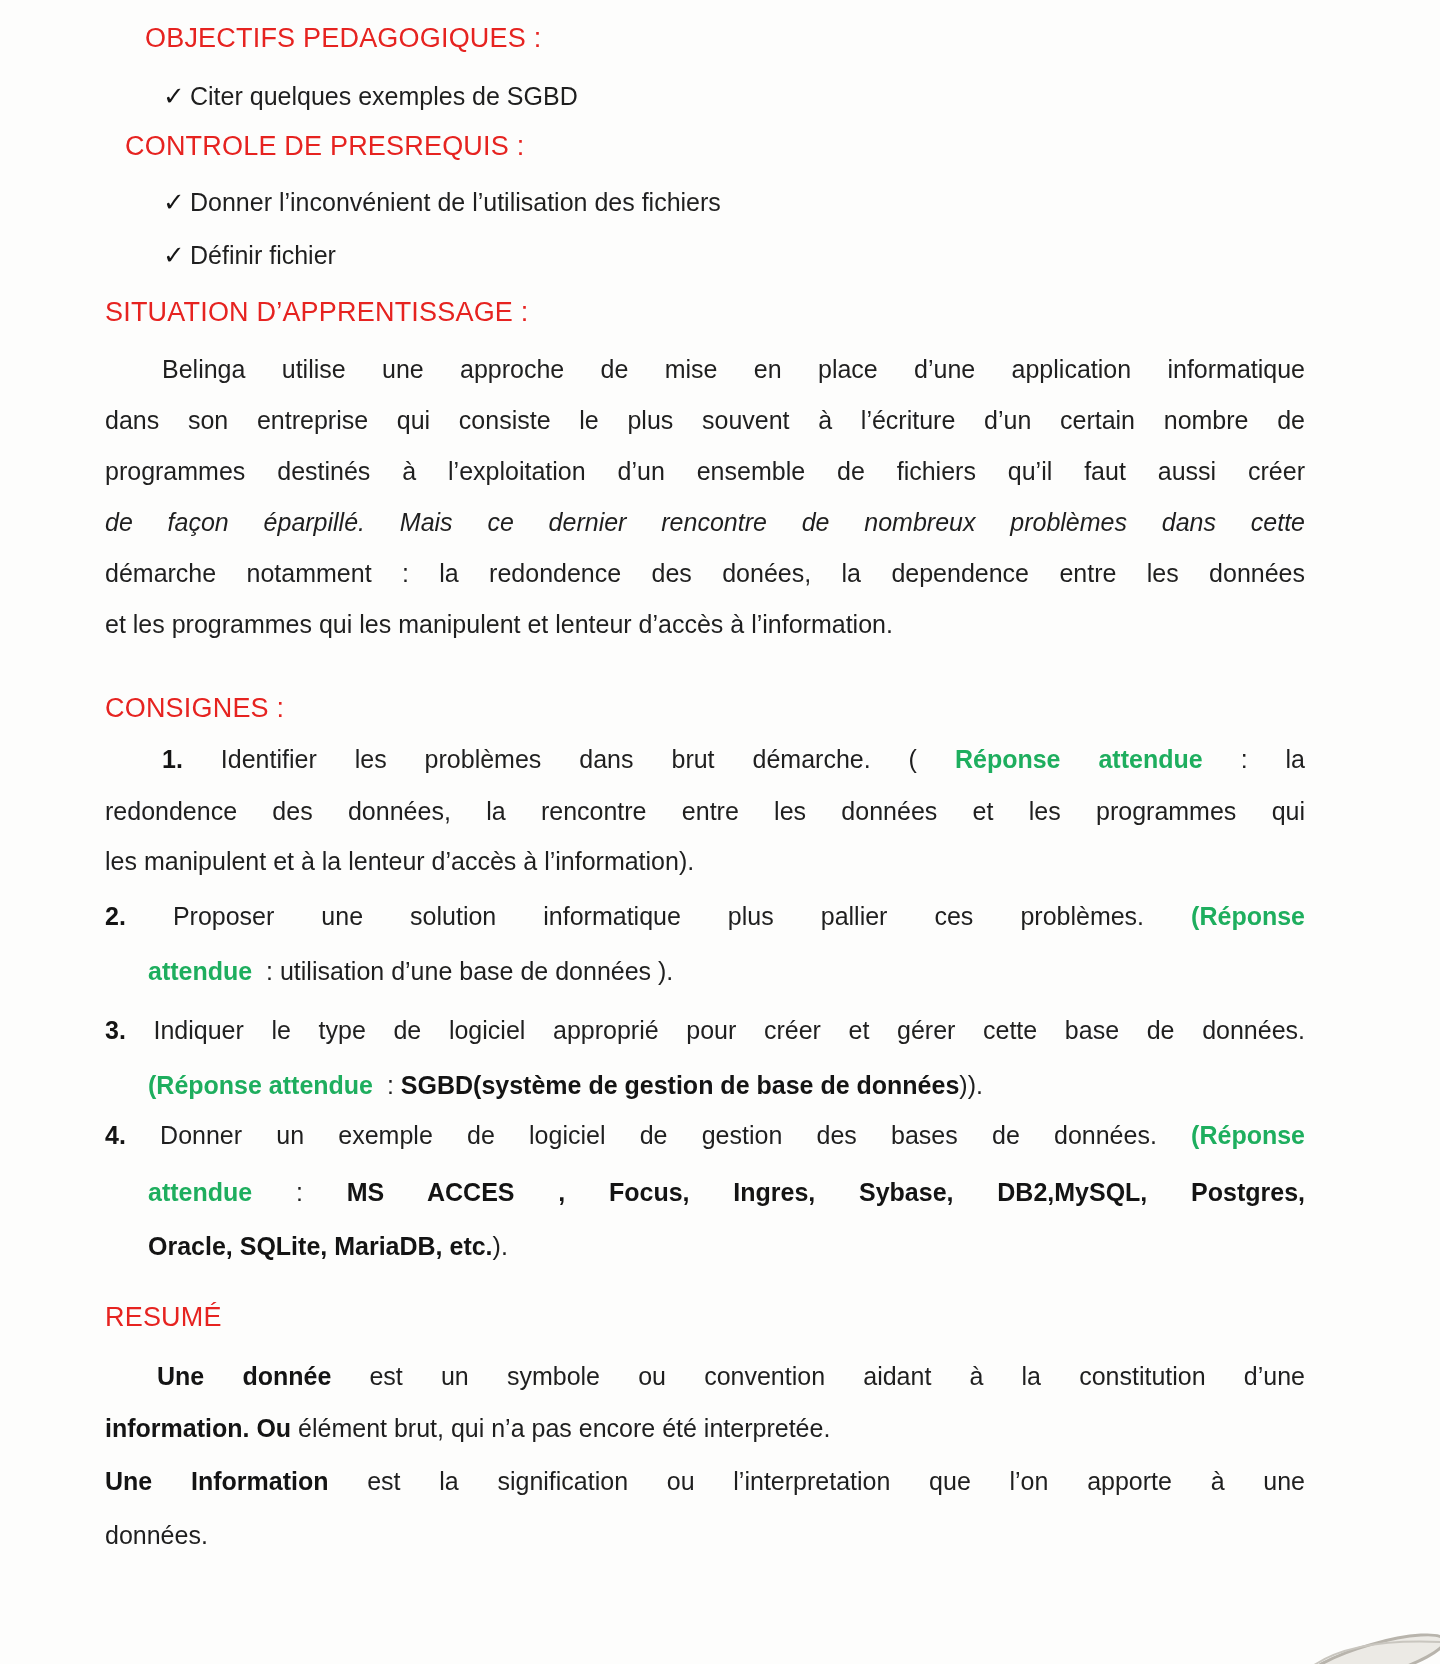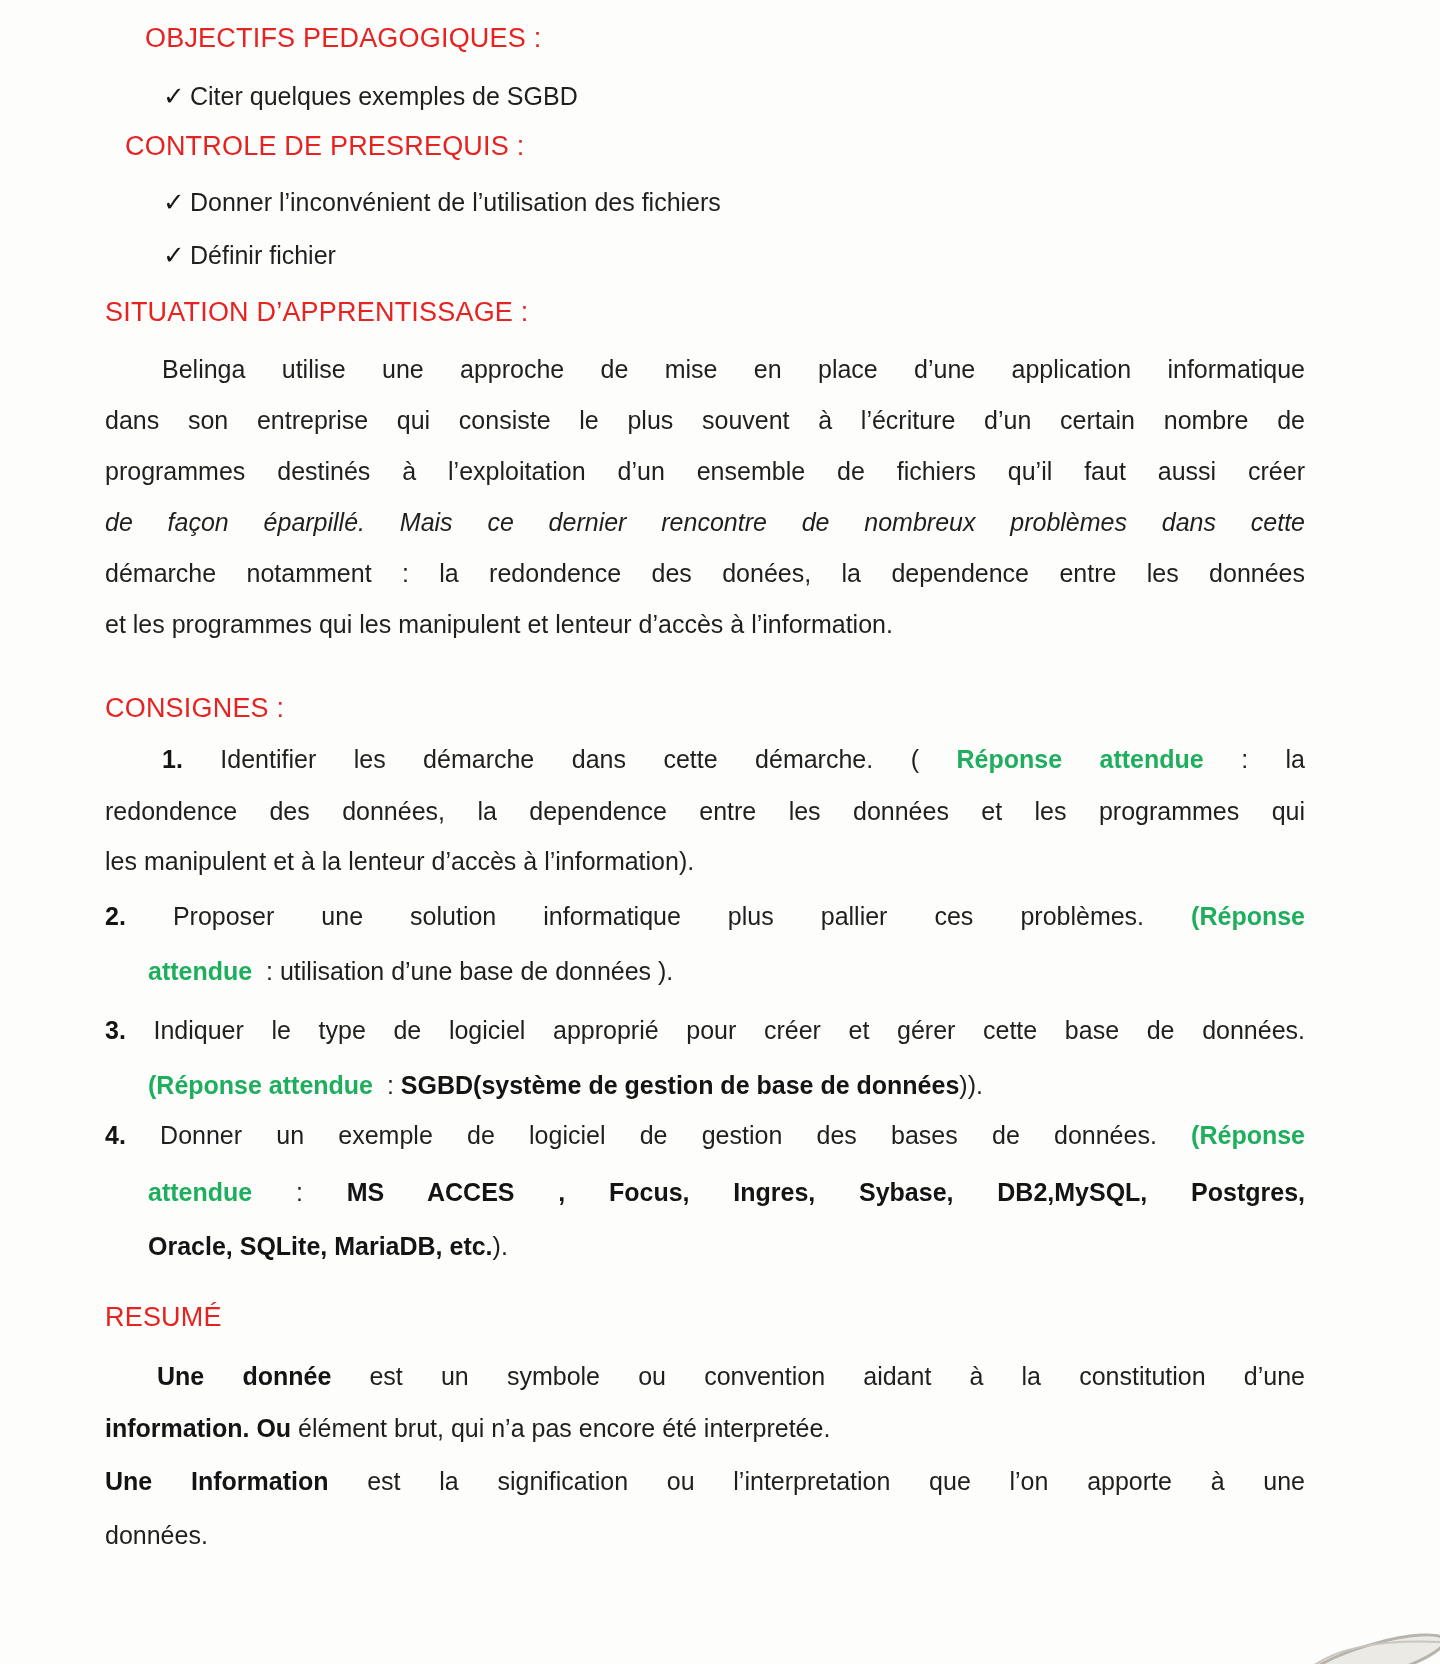--- a/index.html
+++ b/index.html
@@ -63,22 +63,22 @@
     <div class="line check" style="top: 177px; left: 163px; width: 1142px;"><span class="checkmark">✓</span><span class="seg-normal">Donner l’inconvénient de l’utilisation des fichiers</span></div>
     <div class="line check" style="top: 230px; left: 163px; width: 1142px;"><span class="checkmark">✓</span><span class="seg-normal">Définir fichier</span></div>
     <div class="line heading" style="top: 287px; left: 105px; width: 1200px;"><span class="seg-heading">SITUATION D’APPRENTISSAGE :</span></div>
     <div class="line text justify" style="top: 344px; left: 105px; width: 1200px; text-indent: 57px;"><span class="seg-normal">Belinga utilise une approche de mise en place d’une application informatique</span></div>
     <div class="line text justify" style="top: 395px; left: 105px; width: 1200px;"><span class="seg-normal">dans son entreprise qui consiste le plus souvent à l’écriture d’un certain nombre de</span></div>
     <div class="line text justify" style="top: 446px; left: 105px; width: 1200px;"><span class="seg-normal">programmes destinés à l’exploitation d’un ensemble de fichiers qu’il faut aussi créer</span></div>
     <div class="line text justify" style="top: 497px; left: 105px; width: 1200px; font-style: italic;"><span class="seg-normal">de façon éparpillé. Mais ce dernier rencontre de nombreux problèmes dans cette</span></div>
     <div class="line text justify" style="top: 548px; left: 105px; width: 1200px;"><span class="seg-normal">démarche notamment : la redondence des donées, la dependence entre les données</span></div>
     <div class="line text" style="top: 599px; left: 105px; width: 1200px;"><span class="seg-normal">et les programmes qui les manipulent et lenteur d’accès à l’information.</span></div>
     <div class="line heading" style="top: 683px; left: 105px; width: 1200px;"><span class="seg-heading">CONSIGNES :</span></div>
-    <div class="line text justify" style="top: 734px; left: 105px; width: 1200px; text-indent: 57px;"><span class="seg-bold">1.</span><span class="seg-normal"> Identifier les démarche dans cette démarche. ( </span><span class="seg-green">Réponse attendue</span><span class="seg-normal">&nbsp;: la</span></div>
-    <div class="line text justify" style="top: 786px; left: 105px; width: 1200px;"><span class="seg-normal">redondence des données, la dependence entre les données et les programmes qui</span></div>
+    <div class="line text justify" style="top: 734px; left: 105px; width: 1200px; text-indent: 57px;"><span class="seg-bold">1.</span><span class="seg-normal"> Identifier les problèmes dans brut démarche. ( </span><span class="seg-green">Réponse attendue</span><span class="seg-normal">&nbsp;: la</span></div>
+    <div class="line text justify" style="top: 786px; left: 105px; width: 1200px;"><span class="seg-normal">redondence des données, la rencontre entre les données et les programmes qui</span></div>
     <div class="line text" style="top: 836px; left: 105px; width: 1200px;"><span class="seg-normal">les manipulent et à la lenteur d’accès à l’information).</span></div>
     <div class="line text justify" style="top: 891px; left: 105px; width: 1200px;"><span class="seg-bold">2.</span><span class="seg-normal"> Proposer une solution informatique plus pallier ces problèmes. </span><span class="seg-green">(Réponse</span></div>
     <div class="line text" style="top: 946px; left: 148px; width: 1157px;"><span class="seg-green">attendue</span><span class="seg-normal">&nbsp; : utilisation d’une base de données ).</span></div>
     <div class="line text justify" style="top: 1005px; left: 105px; width: 1200px;"><span class="seg-bold">3.</span><span class="seg-normal"> Indiquer le type de logiciel approprié pour créer et gérer cette base de données.</span></div>
     <div class="line text" style="top: 1060px; left: 148px; width: 1157px;"><span class="seg-green">(Réponse attendue</span><span class="seg-normal">&nbsp; : </span><span class="seg-bold">SGBD(système de gestion de base de données</span><span class="seg-normal">)).</span></div>
     <div class="line text justify" style="top: 1110px; left: 105px; width: 1200px;"><span class="seg-bold">4.</span><span class="seg-normal"> Donner un exemple de logiciel de gestion des bases de données. </span><span class="seg-green">(Réponse</span></div>
     <div class="line text justify" style="top: 1167px; left: 148px; width: 1157px;"><span class="seg-green">attendue</span><span class="seg-normal">&nbsp;: </span><span class="seg-bold">MS ACCES , Focus, Ingres, Sybase, DB2,MySQL, Postgres,</span></div>
     <div class="line heading" style="top: 1292px; left: 105px; width: 1200px;"><span class="seg-heading">RESUMÉ</span></div>
     <div class="line text" style="top: 1221px; left: 148px; width: 1157px;"><span class="seg-bold">Oracle, SQLite, MariaDB, etc.</span><span class="seg-normal">).</span></div>
     <div class="line text justify" style="top: 1351px; left: 105px; width: 1200px; text-indent: 52px;"><span class="seg-bold">Une donnée</span><span class="seg-normal"> est un symbole ou convention aidant à la constitution d’une</span></div>

